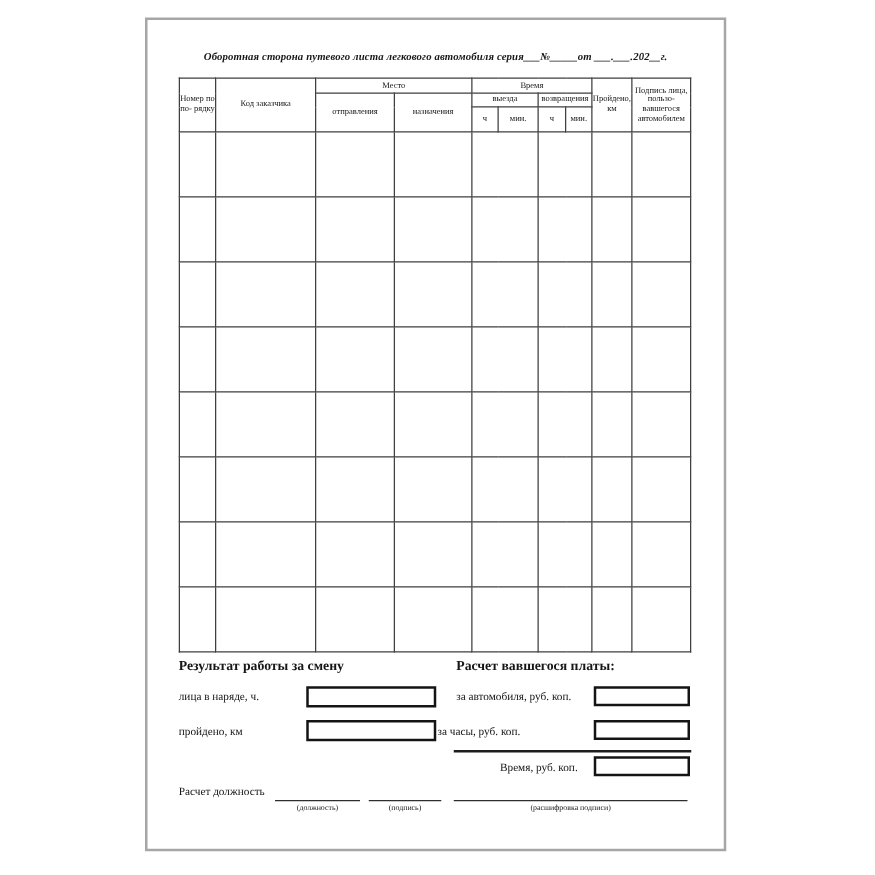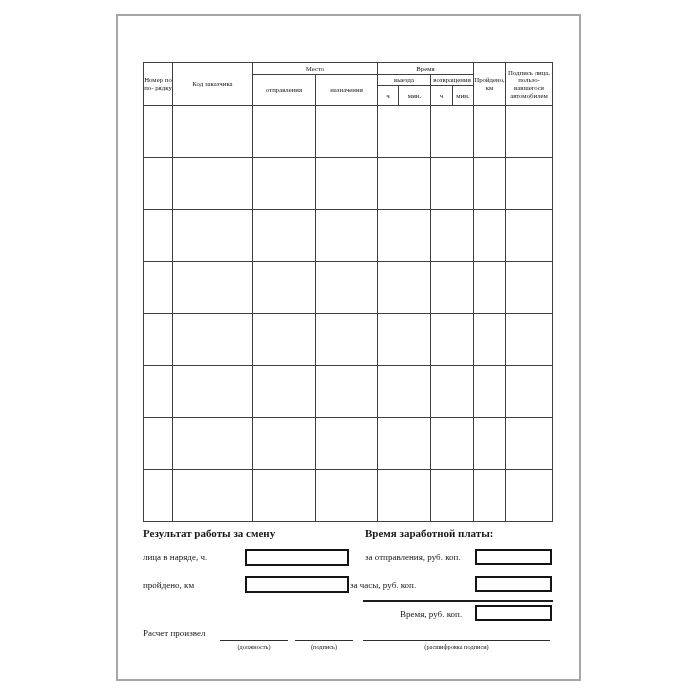--- a/index.html
+++ b/index.html
@@ -95,20 +95,21 @@
     font-size: 6.3px;
     text-align: center;
     white-space: nowrap;
   }
 </style>
 </head>
 <body>
 
 <div class="paper">
 
+  <div class="form-title">Оборотная сторона путевого листа легкового автомобиля серия___№_____от ___.___.202__г.</div>
 
   <table class="trips">
     <colgroup>
       <col style="width:29px">
         <col style="width:80px">
         <col style="width:63px">
         <col style="width:62px">
       <col style="width:21px">
         <col style="width:32px">
         <col style="width:22px">
@@ -228,30 +229,30 @@
     </tr>
   </tbody>
   </table>
 
   <div class="section-title" style="left:25px; top:511px;">Результат работы за смену</div>
   <div class="lbl" style="left:25px; top:536px;">лица в наряде, ч.</div>
   <div class="fbox" style="left:127px; top:533px; width:104px; height:17px;"></div>
   <div class="lbl" style="left:25px; top:564px;">пройдено, км</div>
   <div class="fbox" style="left:127px; top:560px; width:104px; height:17px;"></div>
 
-  <div class="section-title" style="left:247px; top:511px;">Время заработной платы:</div>
-  <div class="lbl" style="left:247px; top:536px;">за отправления, руб. коп.</div>
+  <div class="section-title" style="left:247px; top:511px;">Расчет вавшегося платы:</div>
+  <div class="lbl" style="left:247px; top:536px;">за автомобиля, руб. коп.</div>
   <div class="fbox" style="left:357px; top:533px; width:77px; height:16px;"></div>
   <div class="lbl" style="left:232px; top:564px;">за часы, руб. коп.</div>
   <div class="fbox" style="left:357px; top:560px; width:77px; height:16px;"></div>
   <div class="sum-line"></div>
   <div class="lbl" style="left:282px; top:593px;">Время, руб. коп.</div>
   <div class="fbox" style="left:357px; top:589px; width:77px; height:16px;"></div>
 
-  <div class="lbl" style="left:25px; top:612px;">Расчет произвел</div>
+  <div class="lbl" style="left:25px; top:612px;">Расчет должность</div>
   <div class="blank" style="left:102px; width:68px;"></div>
   <div class="blank" style="left:177px; width:58px;"></div>
   <div class="blank" style="left:245px; width:187px;"></div>
   <div class="caption" style="left:102px; width:68px;">(должность)</div>
   <div class="caption" style="left:177px; width:58px;">(подпись)</div>
   <div class="caption" style="left:245px; width:187px;">(расшифровка подписи)</div>
 
 </div>
 
 </body></html>

